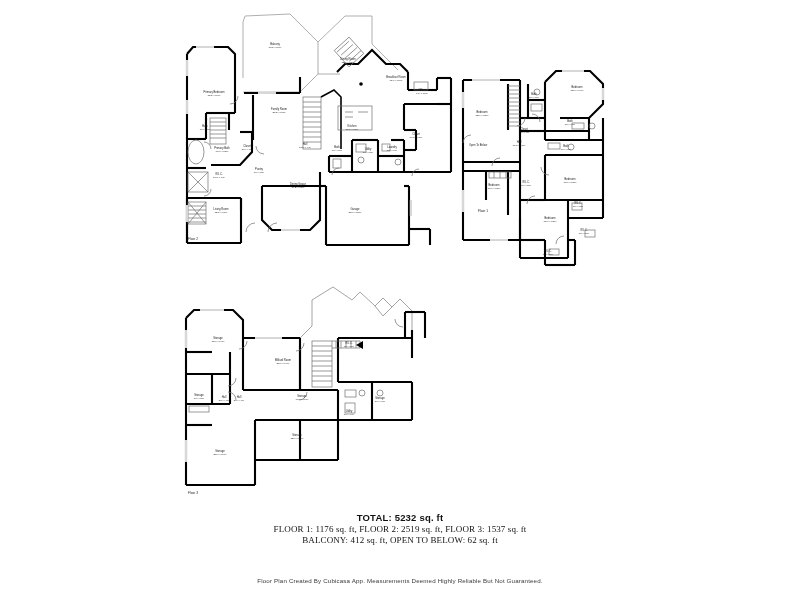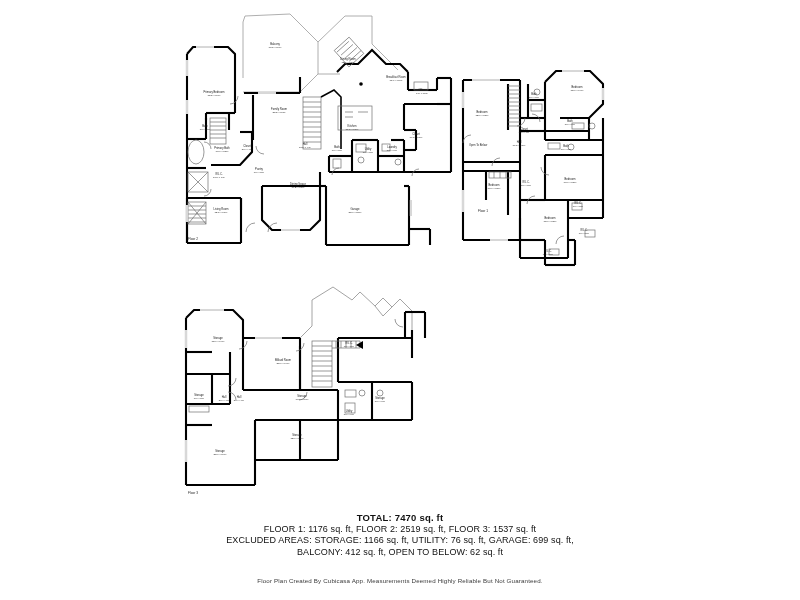--- a/index.html
+++ b/index.html
@@ -19,21 +19,21 @@
   .summary{
     position:absolute;
     left:0;top:512px;width:800px;
     text-align:center;
   }
   .summary .total{
     font-size:9.5px;font-weight:bold;letter-spacing:.2px;
     line-height:12px;
   }
   .summary .line{
-    font-size:9px;line-height:11.4px;letter-spacing:.1px;
+    font-size:9px;line-height:11.4px;letter-spacing:.1px;font-family:Liberation Serif, serif;
   }
   .credit{
     position:absolute;left:0;top:577px;width:800px;
     text-align:center;
     font-size:6.2px;color:#3a3a3a;letter-spacing:.15px;
   }
 </style>
 </head>
 <body>
 
@@ -568,19 +568,18 @@
   <g id="plan-captions">
         <text x="188" y="240" font-size="3.2" font-family="&quot;Liberation Sans&quot;, sans-serif" fill="#222">Floor 2</text>
         <text x="478" y="212" font-size="3.2" font-family="&quot;Liberation Sans&quot;, sans-serif" fill="#222">Floor 1</text>
         <text x="188" y="494" font-size="3.2" font-family="&quot;Liberation Sans&quot;, sans-serif" fill="#222">Floor 3</text>
       </g>
 
 </svg>
 </div>
 
 <div class="summary">
-  <div class="total">TOTAL: 7470 sq. ft</div>
+  <div class="total">TOTAL: 5232 sq. ft</div>
   <div class="line">FLOOR 1: 1176 sq. ft, FLOOR 2: 2519 sq. ft, FLOOR 3: 1537 sq. ft</div>
-  <div class="line">EXCLUDED AREAS: STORAGE: 1166 sq. ft, UTILITY: 76 sq. ft, GARAGE: 699 sq. ft,</div>
   <div class="line">BALCONY: 412 sq. ft, OPEN TO BELOW: 62 sq. ft</div>
 </div>
 
 <div class="credit">Floor Plan Created By Cubicasa App. Measurements Deemed Highly Reliable But Not Guaranteed.</div>
 
 </body></html>

